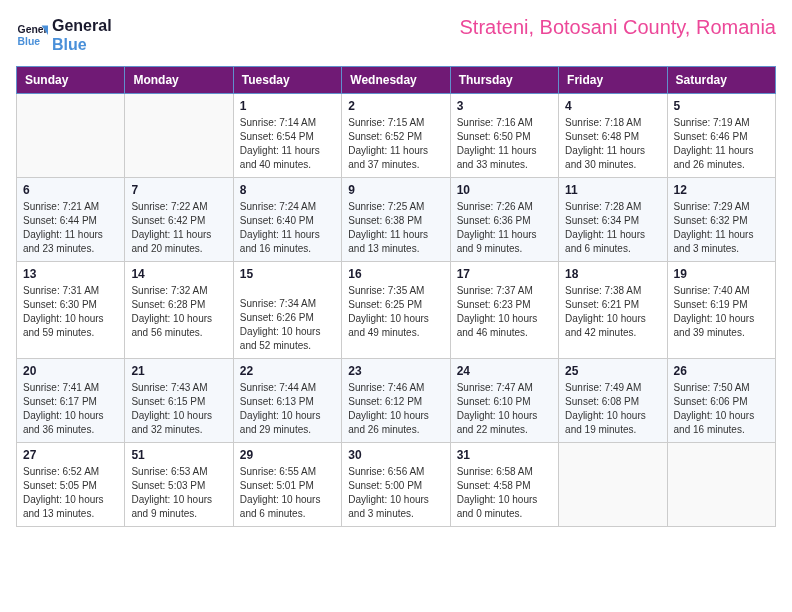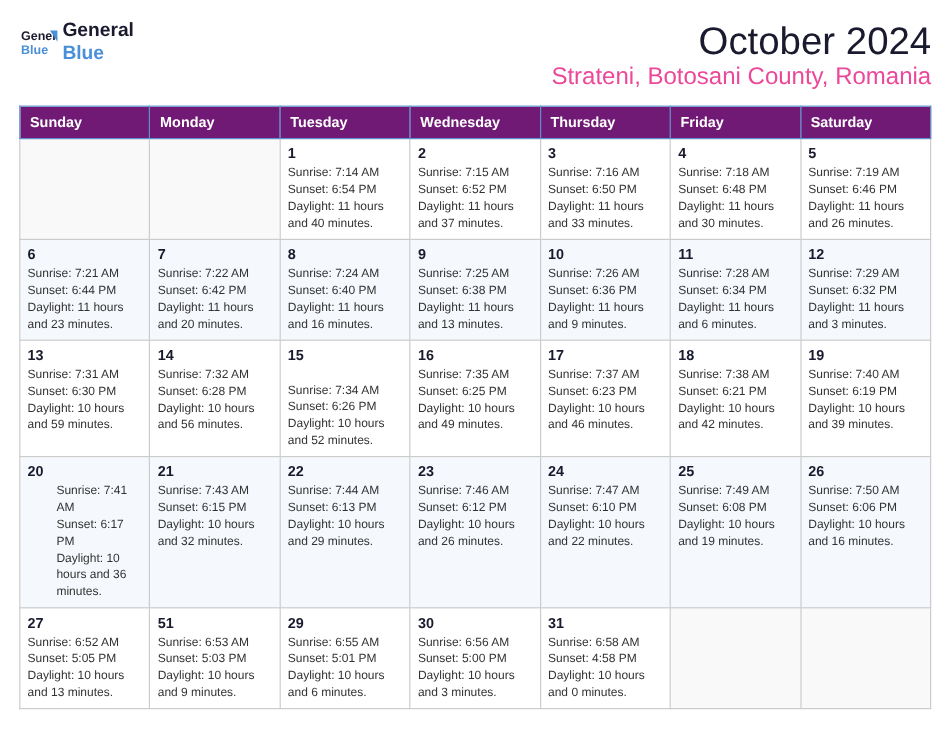--- a/index.html
+++ b/index.html
@@ -86,21 +86,20 @@
       <text x="2" y="18" font-family="Arial" font-weight="bold" font-size="13" fill="#1a1a2e">General</text>
       <text x="2" y="32" font-family="Arial" font-weight="bold" font-size="13" fill="#4a90d9">Blue</text>
       <polygon points="32,8 40,8 40,20" fill="#4a90d9"></polygon>
     </svg>
     <div style="display:flex;flex-direction:column;line-height:1.2;">
       <span style="font-size:16px;font-weight:bold;color:#1a1a2e;">General</span>
       <span style="font-size:16px;font-weight:bold;color:#4a90d9;">Blue</span>
     </div>
   </div>
   <div class="title-area">
-    <div class="month-title">October 2024</div>
     <div class="subtitle">Strateni, Botosani County, Romania</div>
   </div>
 </div>
 
 <table class="calendar">
   <thead>
     <tr>
       <th>Sunday</th>
       <th>Monday</th>
       <th>Tuesday</th>
@@ -229,21 +228,21 @@
         <td>
           <div class="day-number">19</div>
           <div class="day-info" style="white-space: pre-line;">Sunrise: 7:40 AM
 Sunset: 6:19 PM
 Daylight: 10 hours and 39 minutes.</div>
         </td>
       </tr>
       <tr>
         <td>
           <div class="day-number">20</div>
-          <div class="day-info" style="white-space: pre-line; margin-left: 24px;">Sunrise: 7:41 AM
+          <div class="day-info" style="white-space: pre-line;">Sunrise: 7:41 AM
 Sunset: 6:17 PM
 Daylight: 10 hours and 36 minutes.</div>
         </td>
         <td>
           <div class="day-number">21</div>
           <div class="day-info" style="white-space: pre-line;">Sunrise: 7:43 AM
 Sunset: 6:15 PM
 Daylight: 10 hours and 32 minutes.</div>
         </td>
         <td>

